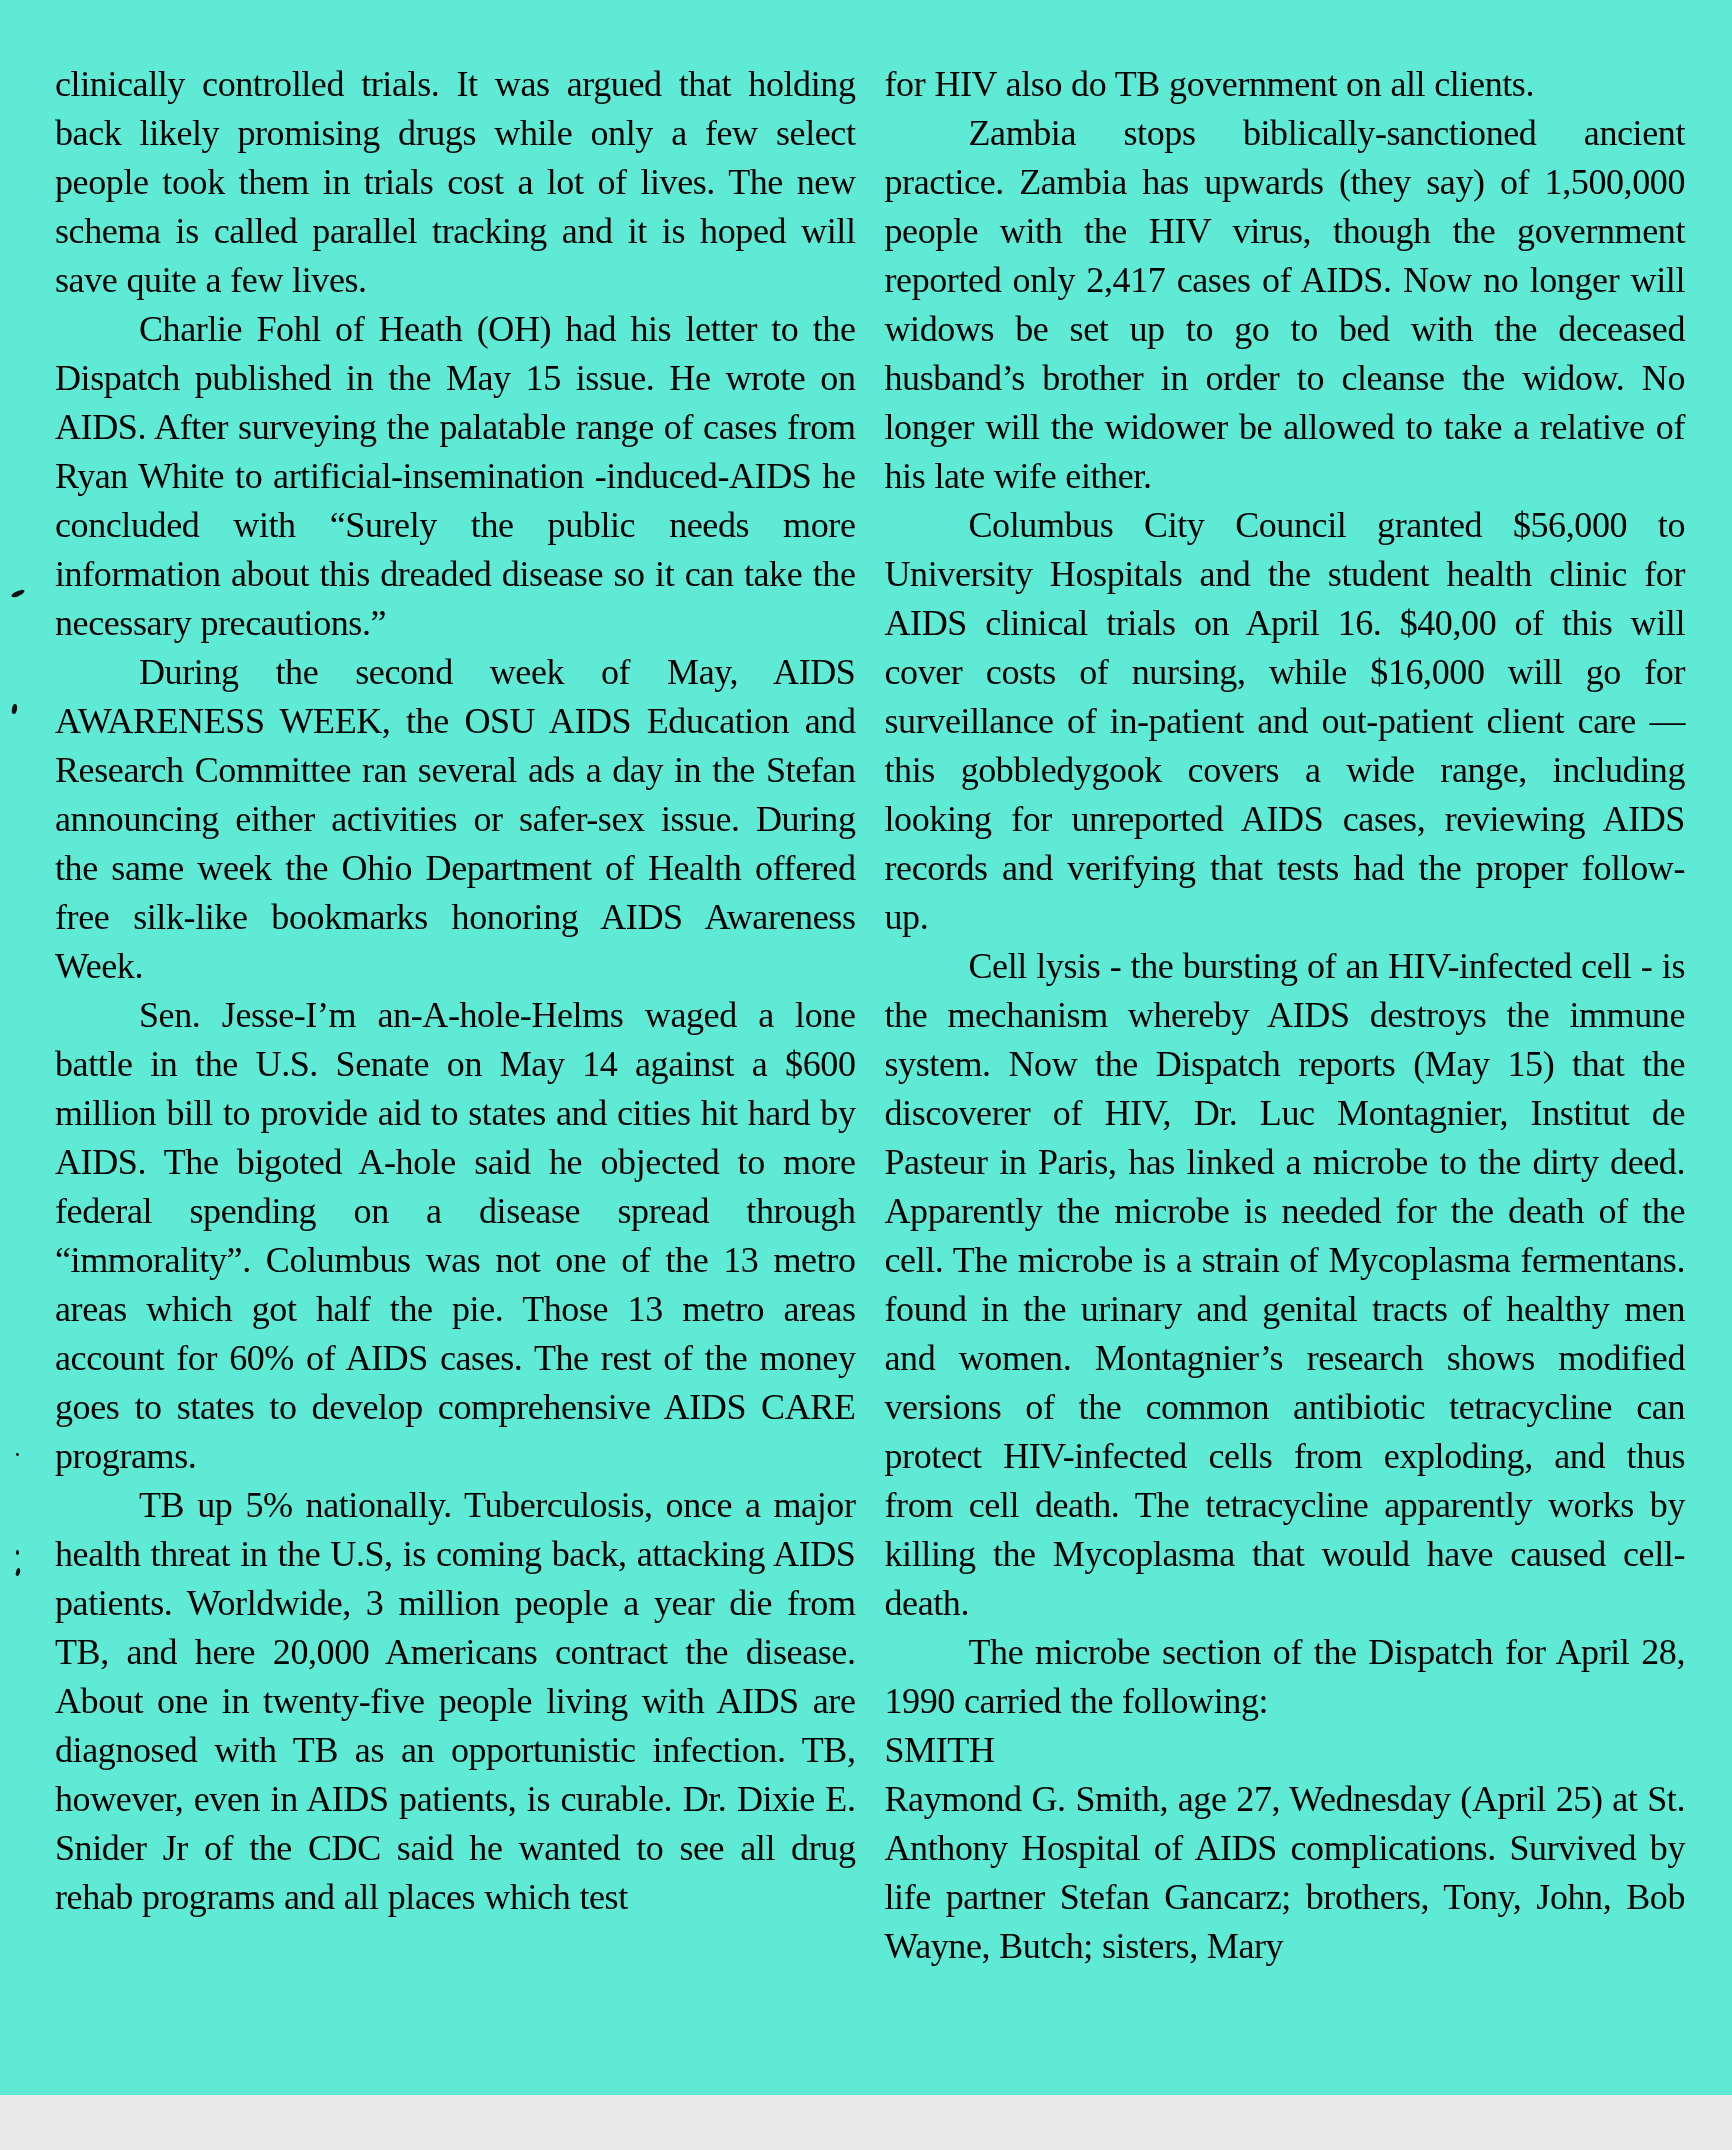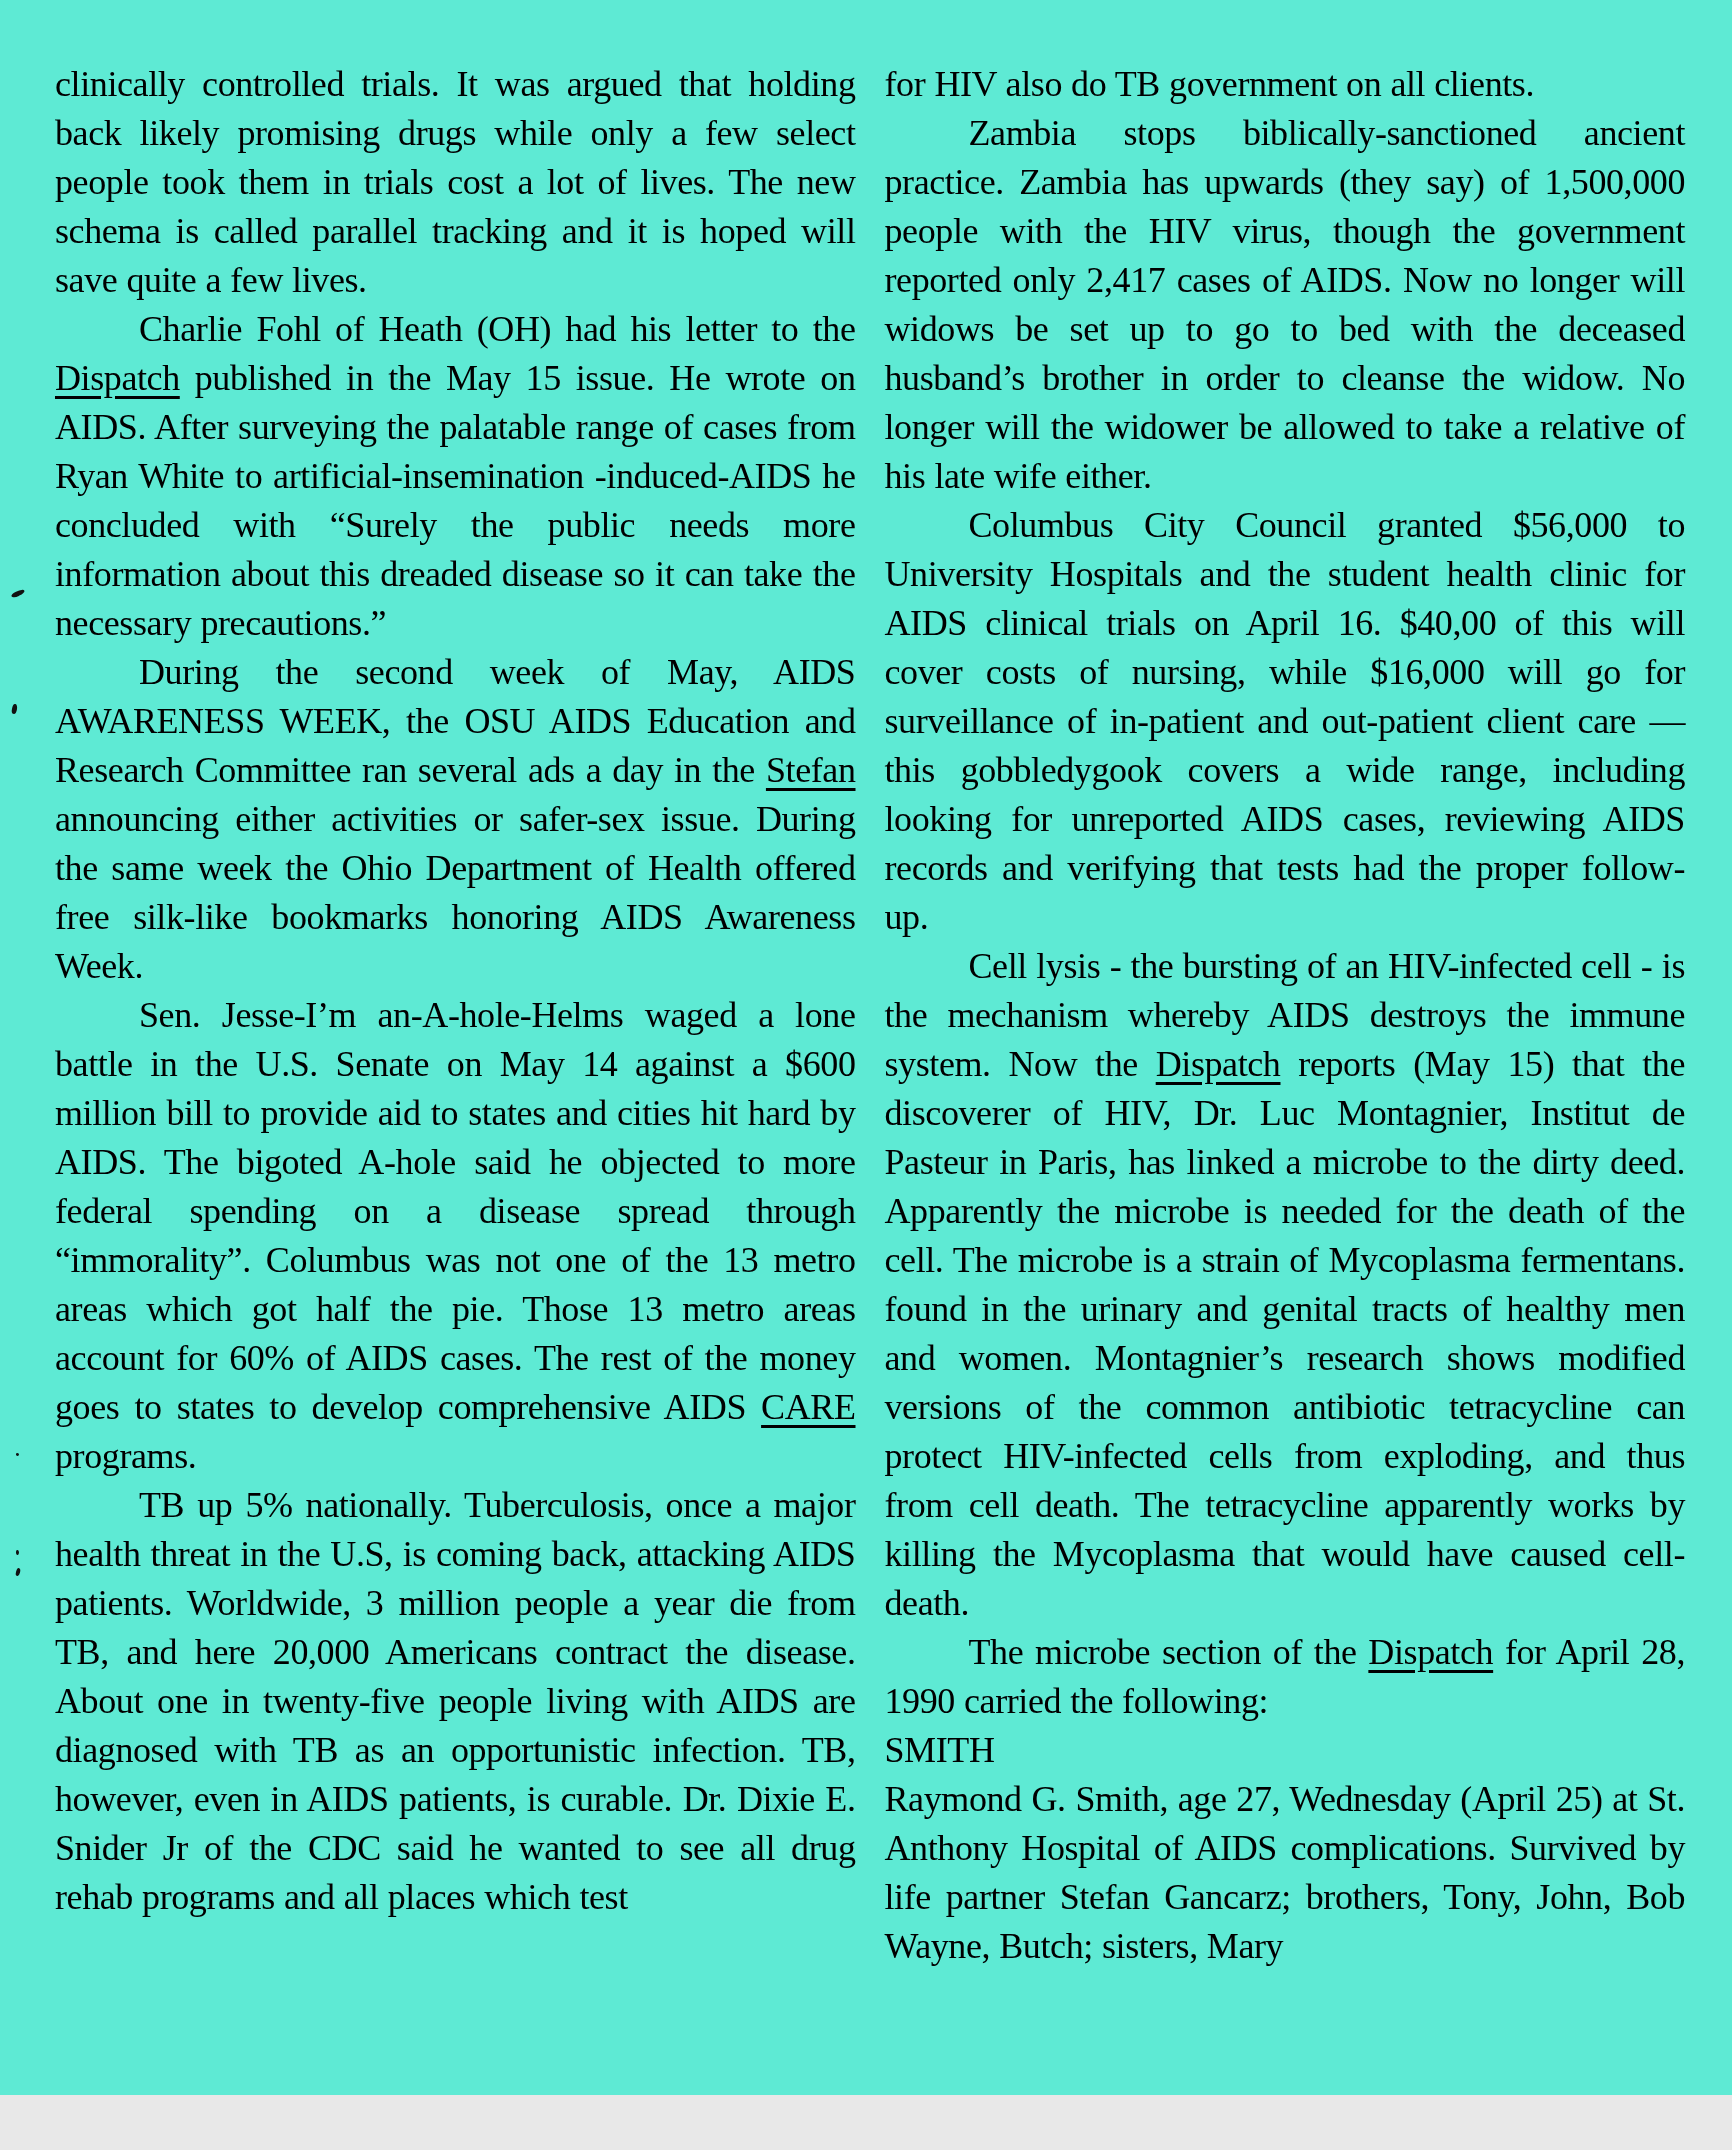--- a/index.html
+++ b/index.html
@@ -33,21 +33,20 @@
     word-spacing: 0.5px;
   }
   .para {
     margin: 0;
     padding: 0;
   }
   .para.indent {
     text-indent: 84px;
   }
   .u {
-    text-decoration: underline;
     text-decoration-thickness: 3.4px;
     text-underline-offset: 6.4px;
   }
   .speck {
     position: absolute;
     background: #111111;
     border-radius: 45% 55% 50% 50%;
   }
 </style>
 </head>

